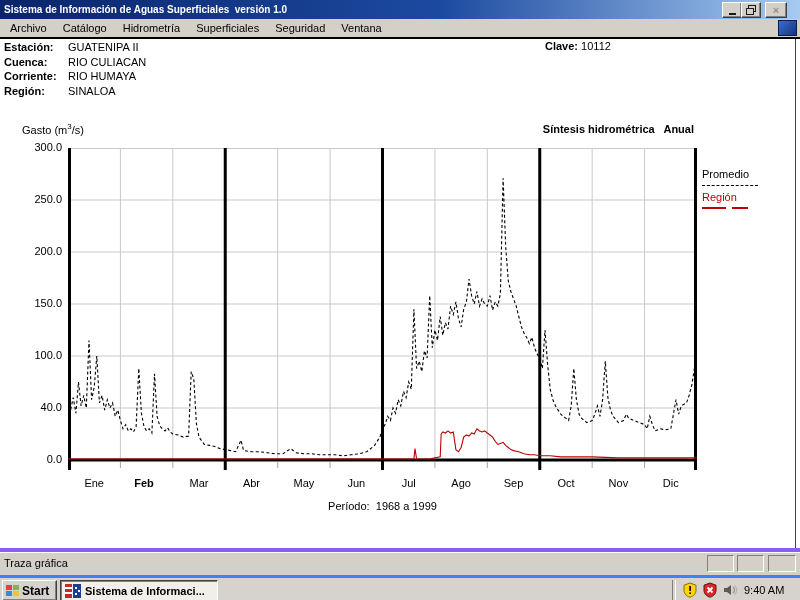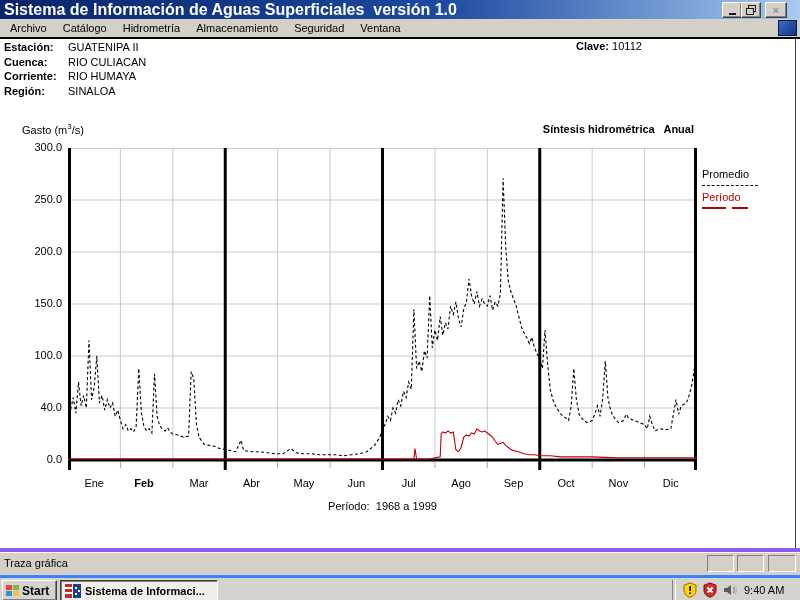--- a/index.html
+++ b/index.html
@@ -3,21 +3,21 @@
 <meta charset="utf-8">
 <style>
   html,body{margin:0;padding:0;background:#000;}
   #screen{position:relative;width:800px;height:600px;background:#fff;overflow:hidden;
           font-family:"Liberation Sans","DejaVu Sans",sans-serif;font-size:11px;color:#000;}
 
   
   .titlebar{position:absolute;left:0;top:0;width:800px;height:19px;
     background:linear-gradient(to right,#0a246a 0%,#1c4aa0 55%,#a6caf0 100%);
     display:flex;align-items:center;}
-  .title-text{color:#fff;font-weight:bold;font-size:16px;padding-left:4px;white-space:pre;}
+  .title-text{color:#fff;font-weight:bold;font-size:10px;padding-left:4px;white-space:pre;}
   .win-btn{position:absolute;top:2px;width:18px;height:14px;background:#d4d0c8;
     border:1px solid;border-color:#fff #404040 #404040 #fff;box-shadow:inset -1px -1px 0 #808080;
     display:flex;align-items:center;justify-content:center;}
   .btn-min{left:722px;} .btn-restore{left:741px;} .btn-close{left:765px;width:20px;}
   .glyph-min{width:7px;height:2px;background:#1a1a1a;margin-top:8px;}
   .glyph-close{color:#8f8f8f;font-size:11px;font-weight:bold;line-height:10px;}
 
   
   .menubar{position:absolute;left:0;top:19px;width:800px;height:18px;background:#d4d0c8;
     display:flex;align-items:center;padding-left:2px;}
@@ -26,21 +26,21 @@
     background:linear-gradient(135deg,#3a6ed0,#16337e);border:1px solid #0a1c4a;}
 
   
   .content{position:absolute;left:0;top:37px;width:800px;height:511px;background:#fff;
     border-top:2px solid #000;box-sizing:border-box;}
   .right-vline{position:absolute;left:795px;top:39px;width:1px;height:509px;background:#404040;}
 
   .station-info{position:absolute;left:4px;top:40px;line-height:14.5px;}
   .st-label{display:inline-block;width:64px;font-weight:bold;}
   .clave{position:absolute;left:545px;top:40px;white-space:pre;}
-  .clave-label{font-weight:bold;margin-left:31px;}
+  .clave-label{font-weight:bold;}
 
   .gasto{position:absolute;left:22px;top:122px;}
   .gasto sup{font-size:8px;}
   .sintesis{position:absolute;right:106px;top:123px;font-weight:bold;white-space:pre;margin-left:46px;}
 
   .ylab{position:absolute;right:738px;width:60px;text-align:right;}
   .mlab{position:absolute;top:477px;width:40px;margin-left:-20px;text-align:center;}
 
   .plot-svg{position:absolute;left:68px;top:148px;}
 
@@ -98,21 +98,21 @@
     </svg>
   </div>
   <div class="win-btn btn-close">
     <span class="glyph-close">×</span>
   </div>
 
   <div class="menubar">
       <span class="menu-item">Archivo</span>
       <span class="menu-item">Catálogo</span>
       <span class="menu-item">Hidrometría</span>
-      <span class="menu-item">Almacenamiento</span>
+      <span class="menu-item">Superficiales</span>
       <span class="menu-item">Seguridad</span>
       <span class="menu-item">Ventana</span>
     </div>
   <div class="mdi-icon"></div>
 
   <div class="content"></div>
   <div class="right-vline"></div>
 
   <div class="station-info">
       <div><span class="st-label">Estación:</span><span>GUATENIPA II</span></div>
@@ -177,21 +177,21 @@
       <line x1="366.9166666666667" y1="314" x2="366.9166666666667" y2="320" stroke="#a8a8a8" stroke-width="1"></line>
       <line x1="419.3333333333333" y1="314" x2="419.3333333333333" y2="320" stroke="#a8a8a8" stroke-width="1"></line>
       <line x1="524.1666666666667" y1="314" x2="524.1666666666667" y2="320" stroke="#a8a8a8" stroke-width="1"></line>
       <line x1="576.5833333333333" y1="314" x2="576.5833333333333" y2="320" stroke="#a8a8a8" stroke-width="1"></line>
       <polyline points="0.0,257.9 2.6,262.1 5.2,249.6 7.9,265.2 10.5,234.0 13.1,257.9 15.7,247.5 18.3,260.0 21.0,192.4 23.6,251.7 26.2,239.2 28.8,208.0 31.4,254.8 34.1,247.5 36.7,262.1 39.3,251.7 41.9,260.0 44.6,254.8 47.2,268.3 49.8,262.1 52.4,272.5 55.0,280.8 57.7,276.6 60.3,282.9 62.9,280.8 65.5,283.9 68.1,278.7 70.8,220.5 73.4,265.2 76.0,278.7 78.6,282.9 81.2,280.8 83.9,285.0 86.5,225.7 89.1,268.3 91.7,277.7 94.3,280.8 97.0,282.9 99.6,279.8 102.2,283.9 104.8,286.0 110.1,287.0 115.3,289.1 120.6,288.1 123.2,223.6 125.8,230.9 128.4,275.6 131.0,289.1 136.3,296.4 141.5,297.4 146.8,298.5 152.0,300.6 157.3,301.6 162.5,302.6 167.7,303.7 173.0,292.2 175.6,302.6 183.5,303.7 191.3,303.7 199.2,304.7 207.0,305.8 214.9,305.8 222.8,300.6 228.0,304.7 235.9,305.8 243.7,305.8 251.6,306.8 259.5,306.8 267.3,306.8 275.2,307.8 283.1,306.8 290.9,305.8 298.8,303.7 306.6,297.4 311.9,289.1 314.5,280.8 317.1,276.6 319.7,268.3 322.4,272.5 325.0,260.0 327.6,265.2 330.2,251.7 332.8,257.9 335.5,243.4 338.1,249.6 340.7,234.0 343.3,241.3 345.9,161.2 348.6,220.5 351.2,213.2 353.8,223.6 356.4,202.8 359.1,210.1 361.7,147.7 364.3,199.7 366.9,182.0 369.5,192.4 372.2,168.5 374.8,187.2 377.4,174.7 380.0,181.0 382.6,158.1 385.3,166.4 387.9,153.9 390.5,170.6 393.1,178.9 395.7,161.2 398.4,153.9 401.0,131.0 403.6,147.7 406.2,156.0 408.9,143.5 411.5,158.1 414.1,150.8 416.7,156.0 419.3,158.1 422.0,147.7 424.6,162.2 427.2,153.9 429.8,158.1 432.4,145.6 435.1,30.2 437.7,98.8 440.3,133.1 442.9,143.5 445.5,150.8 448.2,158.1 450.8,168.5 453.4,178.9 456.0,185.1 458.6,189.3 461.3,195.5 463.9,189.3 466.5,199.7 469.1,205.9 471.8,210.1 474.4,220.5 477.0,182.0 479.6,216.3 482.2,241.3 484.9,251.7 487.5,257.9 490.1,262.1 492.7,266.2 498.0,270.4 500.6,272.5 503.2,257.9 505.8,220.5 508.4,251.7 511.1,266.2 513.7,270.4 518.9,274.6 524.2,272.5 526.8,266.2 529.4,257.9 532.0,268.3 534.6,251.7 537.3,213.2 539.9,249.6 542.5,262.1 545.1,268.3 550.4,274.6 555.6,272.5 558.2,266.2 560.9,270.4 566.1,272.5 571.3,274.6 576.6,276.6 579.2,280.8 581.8,268.3 584.4,276.6 587.1,282.9 592.3,280.8 597.6,281.8 602.8,280.8 608.0,251.7 610.7,266.2 613.3,257.9 618.5,254.8 621.1,247.5 623.8,237.1 626.4,220.5 629.0,199.7" fill="none" stroke="#000000" stroke-width="1.1" stroke-dasharray="3,2.4"></polyline>
       <polyline points="0.0,311.0 26.2,311.0 52.4,311.0 78.6,311.0 104.8,311.0 131.0,311.0 157.3,311.0 183.5,311.0 209.7,311.0 235.9,311.0 262.1,311.0 288.3,311.0 314.5,311.0 330.2,311.0 345.9,311.0 347.0,300.6 348.6,311.0 361.7,311.0 366.9,309.9 372.2,308.9 373.2,286.0 374.8,283.9 377.4,285.0 380.0,282.9 382.6,285.0 385.3,283.9 387.9,301.6 390.5,303.7 393.1,299.5 395.7,289.1 398.4,287.0 401.0,288.1 403.6,285.0 406.2,286.0 408.9,280.8 411.5,282.9 414.1,283.9 416.7,282.9 419.3,285.0 422.0,287.0 424.6,289.1 427.2,293.3 429.8,296.4 432.4,295.4 435.1,294.3 437.7,297.4 440.3,299.5 442.9,301.6 445.5,302.6 450.8,303.7 456.0,305.8 461.3,306.8 466.5,306.8 471.8,307.8 482.2,307.8 492.7,308.9 503.2,308.9 513.7,308.9 524.2,308.9 550.4,309.9 576.6,309.9 602.8,309.9 629.0,309.9" fill="none" stroke="#c00000" stroke-width="1.1"></polyline>
     </svg>
 
   <div class="legend-promedio">Promedio</div>
   <div class="legend-promedio-line"></div>
-  <div class="legend-minimo">Período</div>
+  <div class="legend-minimo">Región</div>
   <div class="legend-minimo-line">
       <div class="seg1"></div>
       <div class="seg2"></div>
     </div>
 
   <div class="period">Período:  1968 a 1999</div>
 
   <div class="statusbar">
     <span class="status-text">Traza gráfica</span>
     <div class="sb-panel sbp1"></div>

